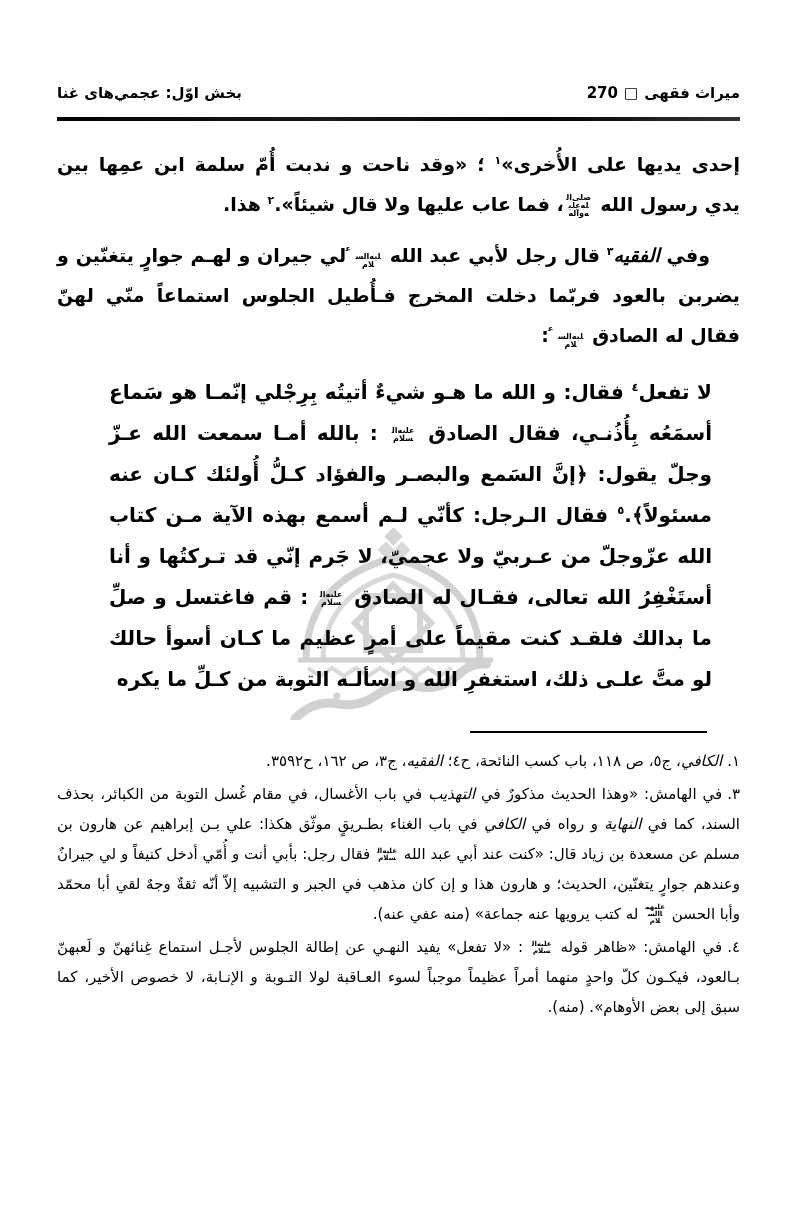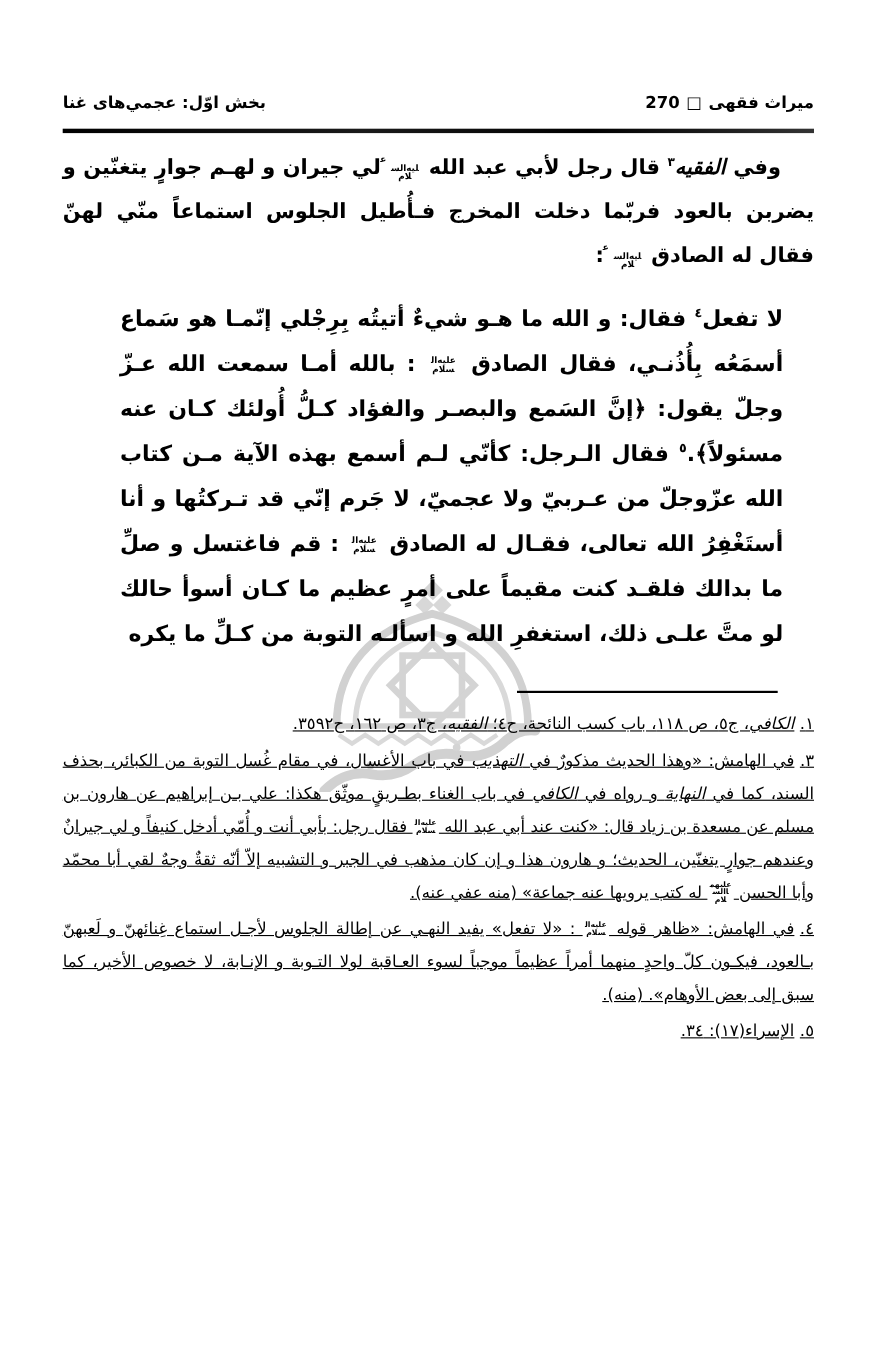--- a/index.html
+++ b/index.html
@@ -85,21 +85,21 @@
     width: 237px;
     height: 2px;
     background: #000;
     margin: 31px 33px 0 0;
   }
   .footnotes {
     margin-top: 13px;
     font-size: 15px;
     line-height: 30px;
   }
-  .footnote { text-align: justify; margin: 0 0 3px 0; text-decoration: underline; }
+  .footnote { text-align: justify; margin: 0 0 3px 0; }
   .fn-num { margin-left: 5px; }
   .footnote .seg-stamp { max-width: 20px; font-size: 7px; line-height: 7px; }
 </style>
 </head>
 <body>
 
 <div class="page">
 
   <svg class="watermark" viewBox="0 0 255 192" aria-hidden="true">
     <g stroke="#c2c2c2" fill="none" stroke-width="7">
@@ -132,34 +132,32 @@
         <span>میراث فقهی</span>
         <span>□</span>
         <span>270</span>
       </div>
       <div class="header-left">بخش اوّل: عجمي‌های غنا</div>
     </header>
 
     <div class="header-rule"></div>
 
     <main>
+      <p class="para p1"><span>إحدى يديها على الأُخرى»</span><span class="seg-sup">١</span><span> ؛ «وقد ناحت و ندبت أُمّ سلمة ابن عمِها بين يدي رسول الله </span><span class="seg-stamp">صلى‌الله‌عليه‌وآله</span><span>، فما عاب عليها ولا قال شيئاً».</span><span class="seg-sup">٢</span><span> هذا.</span></p>
       <p class="para p2"><span>وفي </span><span class="seg-italic">الفقيه</span><span class="seg-sup">٣</span><span> قال رجل لأبي عبد الله </span><span class="seg-stamp">عليه‌السلام</span><span> لي جيران و لهـم جوارٍ يتغنّين و يضربن بالعود فربّما دخلت المخرج فـأُطيل الجلوس استماعاً منّي لهنّ فقال له الصادق </span><span class="seg-stamp">عليه‌السلام</span><span> :</span></p>
       <div class="quote"><span>لا تفعل</span><span class="seg-sup">٤</span><span> فقال: و الله ما هـو شيءٌ أتيتُه بِرِجْلي إنّمـا هو سَماع أسمَعُه بِأُذُنـي، فقال الصادق </span><span class="seg-stamp">عليه‌السلام</span><span> : بالله أمـا سمعت الله عـزّ وجلّ يقول: </span><span class="seg-quran">﴿إنَّ السَمع والبصـر والفؤاد كـلُّ أُولئك كـان عنه مسئولاً﴾</span><span>.</span><span class="seg-sup">٥</span><span> فقال الـرجل: كأنّي لـم أسمع بهذه الآية مـن كتاب الله عزّوجلّ من عـربيّ ولا عجميّ، لا جَرم إنّي قد تـركتُها و أنا أستَغْفِرُ الله تعالى، فقـال له الصادق </span><span class="seg-stamp">عليه‌السلام</span><span> : قم فاغتسل و صلِّ ما بدالك فلقـد كنت مقيماً على أمرٍ عظيم ما كـان أسوأ حالك لو متَّ علـى ذلك، استغفرِ الله و اسألـه التوبة من كـلِّ ما يكره</span></div>
     </main>
 
     <div class="fn-sep"></div>
     <section class="footnotes">
       <div class="footnote">
         <span class="fn-num">١.</span><span><span class="seg-italic">الكافي</span><span>، ج٥، ص ١١٨، باب كسب النائحة، ح٤؛ </span><span class="seg-italic">الفقيه</span><span>، ج٣، ص ١٦٢، ح٣٥٩٢.</span></span>
       </div>
       <div class="footnote">
         <span class="fn-num">٣.</span><span><span>في الهامش: «وهذا الحديث مذكورٌ في </span><span class="seg-italic">التهذيب</span><span> في باب الأغسال، في مقام غُسل التوبة من الكبائر، بحذف السند، كما في </span><span class="seg-italic">النهاية</span><span> و رواه في </span><span class="seg-italic">الكافي</span><span> في باب الغناء بطـريقٍ موثّق هكذا: علي بـن إبراهيم عن هارون بن مسلم عن مسعدة بن زياد قال: «كنت عند أبي عبد الله </span><span class="seg-stamp">عليه‌السلام</span><span> فقال رجل: بأبي أنت و أُمّي أدخل كنيفاً و لي جيرانٌ وعندهم جوارٍ يتغنّين، الحديث؛ و هارون هذا و إن كان مذهب في الجبر و التشبيه إلاّ أنّه ثقةٌ وجهٌ لقي أبا محمّد وأبا الحسن </span><span class="seg-stamp">عليهما‌السلام</span><span> له كتب يرويها عنه جماعة» (منه عفي عنه).</span></span>
       </div>
       <div class="footnote">
         <span class="fn-num">٤.</span><span><span>في الهامش: «ظاهر قوله </span><span class="seg-stamp">عليه‌السلام</span><span> : «لا تفعل» يفيد النهـي عن إطالة الجلوس لأجـل استماع غِنائهنّ و لَعبهنّ بـالعود، فيكـون كلّ واحدٍ منهما أمراً عظيماً موجباً لسوء العـاقبة لولا التـوبة و الإنـابة، لا خصوص الأخير، كما سبق إلى بعض الأوهام». (منه).</span></span>
       </div>
-      <div class="footnote">
-        <span class="fn-num">٥.</span><span><span>الإسراء(١٧): ٣٤.</span></span>
-      </div>
     </section>
 
   </div>
 </div>
 
 </body></html>

